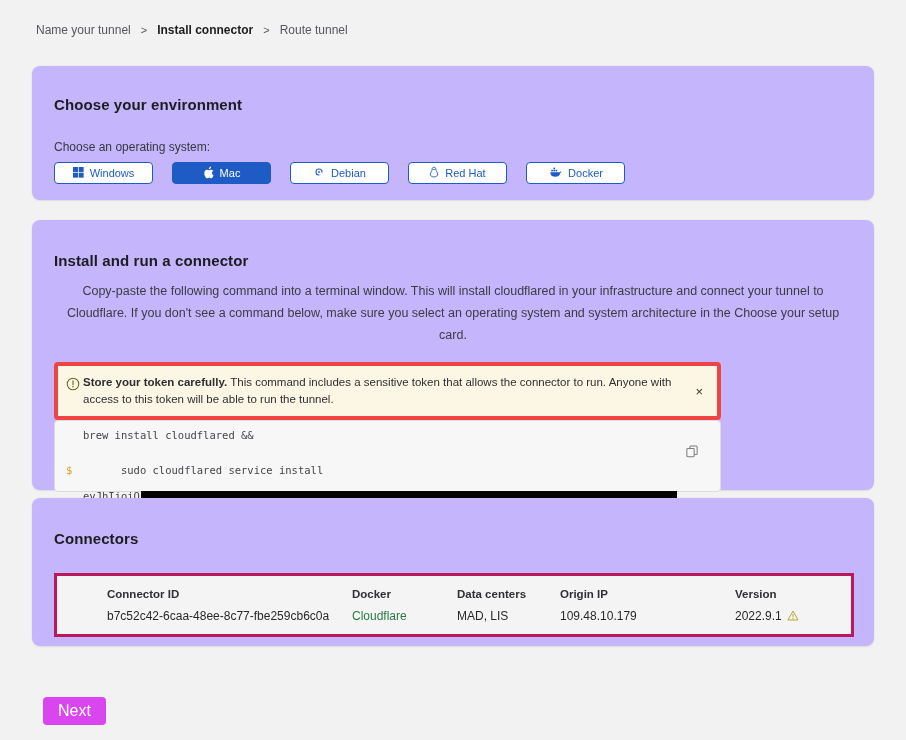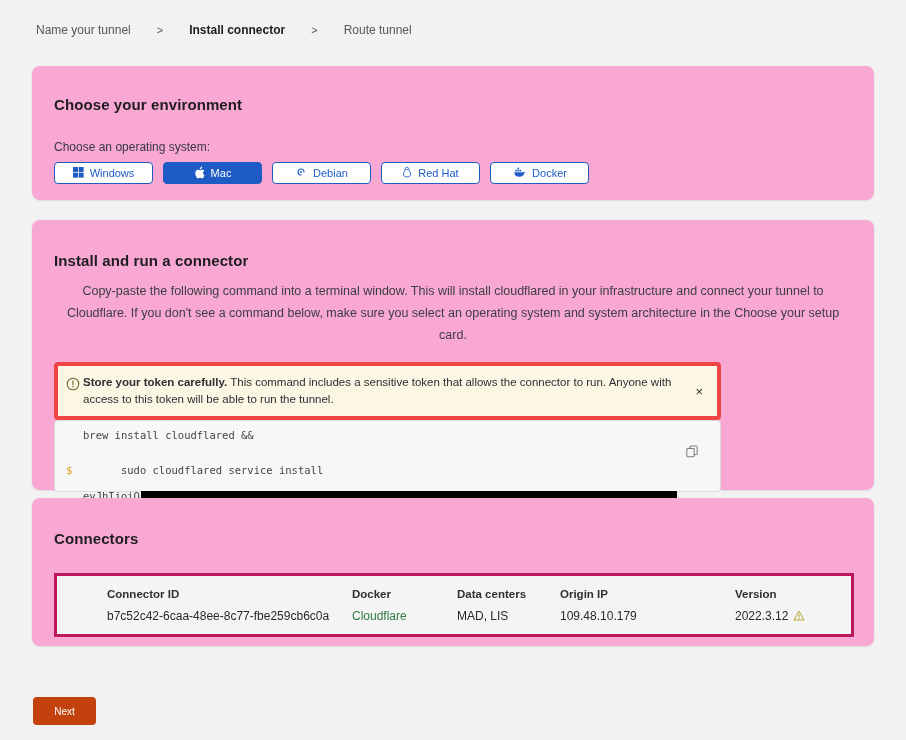--- a/index.html
+++ b/index.html
@@ -8,42 +8,42 @@
     position:relative;
     background:#f2f2f2;
     font-family:"Liberation Sans", sans-serif;
     color:#222;
     overflow:hidden;
   }
   
   .breadcrumb {
     position:absolute; left:36px; top:23px;
     font-size:12px; color:#56565c;
-    display:flex; align-items:center; gap:26px;
+    display:flex; align-items:center; gap:10px;
   }
   .breadcrumb .crumb { cursor:pointer; }
   .breadcrumb .crumb.active { font-weight:bold; color:#1d1d1f; }
   .breadcrumb .sep { color:#56565c; font-size:11px; }
 
   
   .card {
     position:absolute; left:32px; width:842px;
-    background:#f9a8d4; border-radius:8px;
+    background:#c4b5fd; border-radius:8px;
     box-shadow:0 1px 2px rgba(0,0,0,0.07), 0 0 0 1px rgba(0,0,0,0.02);
     padding:30px 22px;
   }
   .card h2 { font-size:15px; font-weight:bold; color:#1d1d1f; letter-spacing:.1px; }
 
   #env-card  { top:66px;  height:134px; }
   #install-card { top:220px; height:270px; padding-top:32px; }
   #connectors-card { top:498px; height:148px; padding-top:32px; }
 
   
   .os-label { margin-top:27px; font-size:12px; color:#36393f; }
-  .os-row { margin-top:8px; display:flex; gap:10px; }
+  .os-row { margin-top:8px; display:flex; gap:19px; }
   .os-btn {
     width:99px; height:22px;
     display:inline-flex; align-items:center; justify-content:center; gap:6px;
     border:1px solid #1e5bc5; border-radius:4px;
     background:#fff; color:#1e5bc5;
     font-size:11px; font-family:"Liberation Sans", sans-serif;
     cursor:pointer;
   }
   .os-btn.selected { background:#1e5bc5; color:#fff; }
   .os-btn svg { flex:0 0 auto; }
@@ -98,24 +98,24 @@
   }
   .conn-row { display:grid; grid-template-columns:245px 105px 103px 175px 1fr; }
   .conn-row.head { font-weight:bold; color:#303034; }
   .conn-row.vals { margin-top:9px; color:#28282c; font-size:12px; }
   .status-connected { color:#2c7a44; }
   .version-cell { display:flex; align-items:center; gap:5px; }
   .tri-icon { color:#b3a125; font-size:12px; line-height:1; }
 
   
   .next-btn {
-    position:absolute; left:33px; top:697px;
+    position:absolute; left:43px; top:697px;
     width:63px; height:28px;
-    background:#c2410c; color:#fff; border:none; border-radius:4px;
-    font-size:10px; font-family:"Liberation Sans", sans-serif;
+    background:#d946ef; color:#fff; border:none; border-radius:4px;
+    font-size:16px; font-family:"Liberation Sans", sans-serif;
     cursor:pointer;
   }
 </style>
 </head>
 <body>
 
 <nav class="breadcrumb">
   <span class="crumb">Name your tunnel</span>
   <span class="sep">&gt;</span>
   <span class="crumb active">Install connector</span>
@@ -237,21 +237,21 @@
       <div>Data centers</div>
       <div>Origin IP</div>
       <div>Version</div>
     </div>
     <div class="conn-row vals">
       <div>b7c52c42-6caa-48ee-8c77-fbe259cb6c0a</div>
       <div class="status-connected">Cloudflare</div>
       <div>MAD, LIS</div>
       <div>109.48.10.179</div>
       <div class="version-cell">
-        <span>2022.3.12</span>
+        <span>2022.9.1</span>
         <span class="tri-icon">
           <svg width="12" height="11" viewBox="0 0 14 13">
             <path d="M7 1.2 13 11.8H1z" fill="none" stroke="currentColor" stroke-width="1.1" stroke-linejoin="round"></path>
             <path d="M7 5v3" stroke="currentColor" stroke-width="1.1" stroke-linecap="round"></path>
             <circle cx="7" cy="9.9" r=".7" fill="currentColor"></circle>
           </svg>
         </span>
       </div>
     </div>
   </div>

